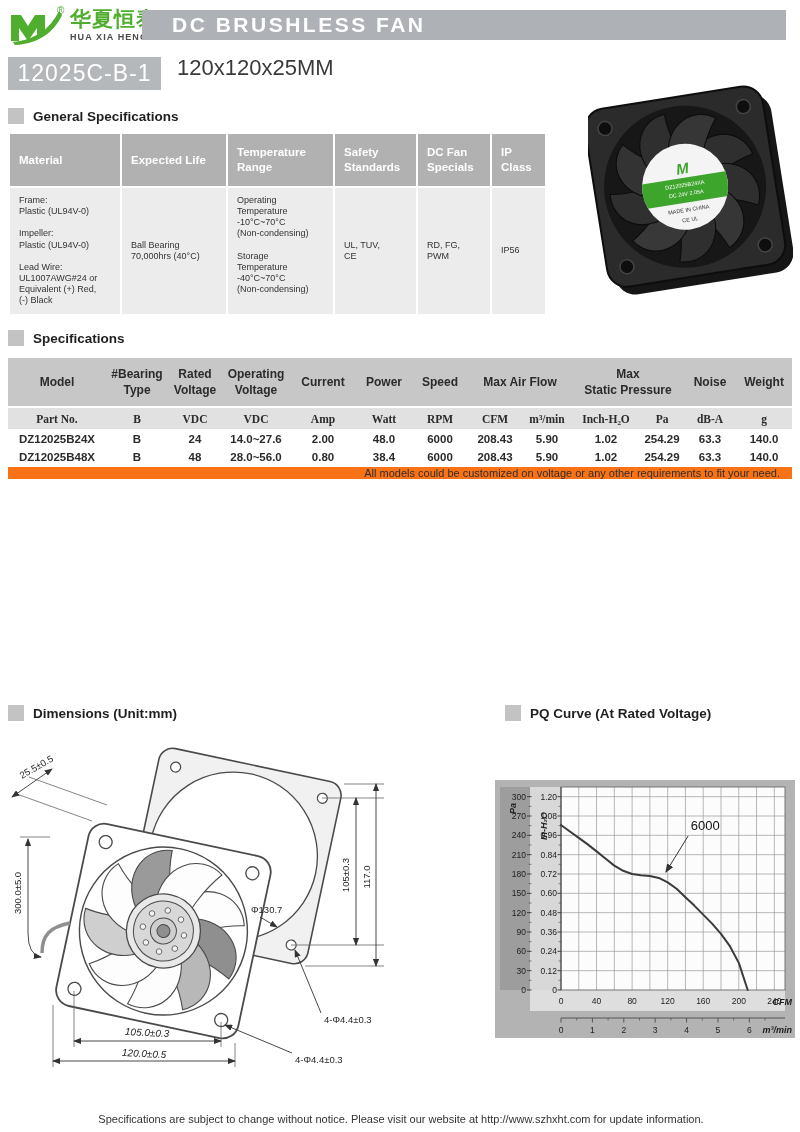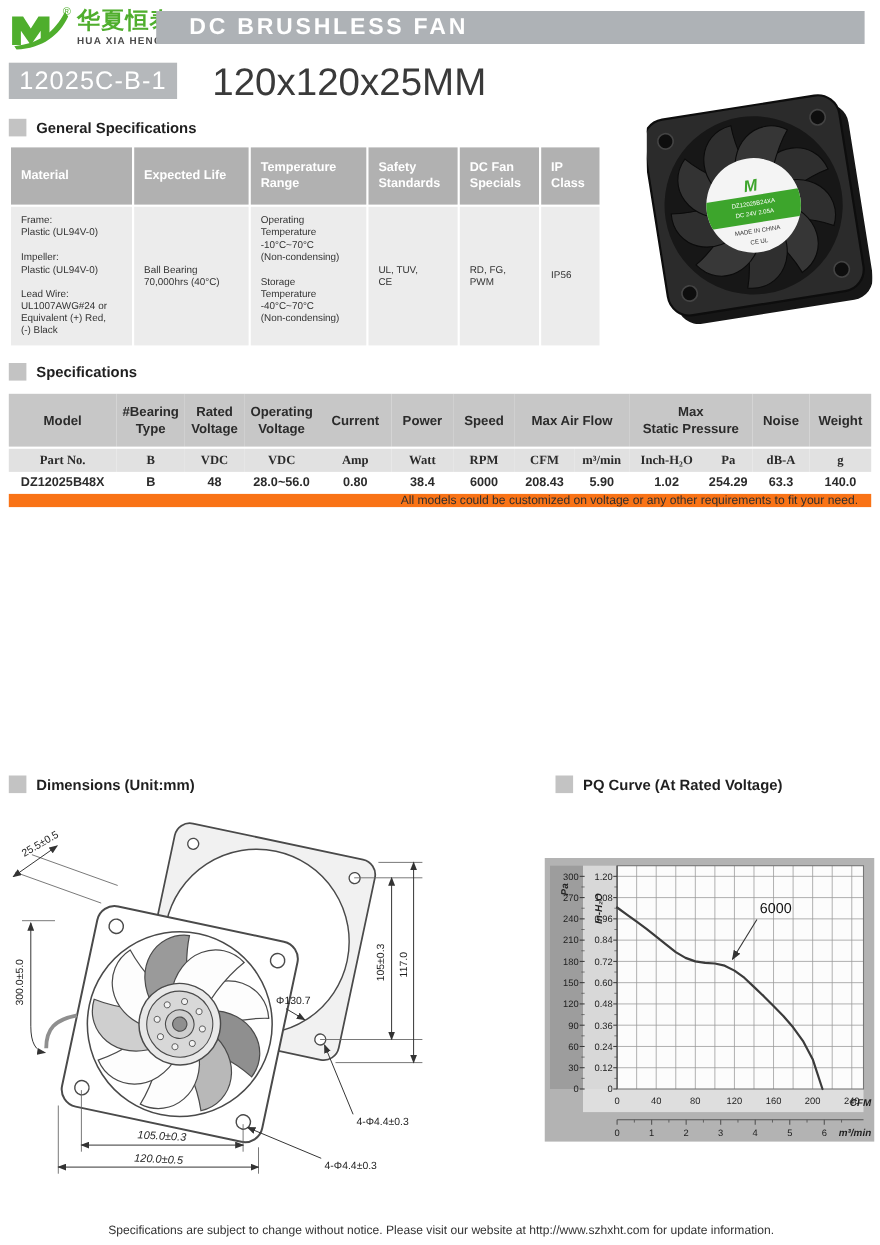--- a/index.html
+++ b/index.html
@@ -9,21 +9,21 @@
   
   .logo-wrap{left:8px;top:4px;display:flex;align-items:flex-start;gap:4px;}
   .logo-texts{display:flex;flex-direction:column;margin-top:4px;}
   .logo-cn{font-size:21px;font-weight:bold;color:#4fae2d;letter-spacing:1px;line-height:22px;}
   .logo-en{font-size:9px;font-weight:bold;color:#4a4a4a;letter-spacing:1.1px;margin-top:2px;}
   .titlebar{left:142px;top:10px;width:644px;height:30px;background:#aeb2b6;color:#fff;
             font-weight:bold;font-size:21px;letter-spacing:2.5px;line-height:30px;
             padding-left:30px;box-sizing:border-box;}
   .badge{left:8px;top:57px;width:153px;height:33px;background:#b5b8bb;color:#fff;
          font-size:23px;letter-spacing:1px;text-align:center;line-height:33px;}
-  .size-text{left:193px;top:55px;font-size:35px;color:#3a3a3a;}
+  .size-text{left:177px;top:55px;font-size:22px;color:#3a3a3a;}
   
   .sec{display:flex;align-items:center;gap:9px;font-weight:bold;font-size:13.5px;color:#1f1f1f;}
   .sec .sq{width:16px;height:16px;background:#c3c3c3;flex:0 0 auto;}
   
   .gen-table{border-collapse:separate;border-spacing:2px;table-layout:fixed;}
   .gen-table th{background:#b1b1b1;color:#fff;font-size:11.5px;font-weight:bold;text-align:left;
                 padding:4px 9px;height:44px;vertical-align:middle;white-space:pre-line;line-height:1.3;}
   .gen-table td{background:#ececec;font-size:9px;color:#333;padding:7px 9px;
                 vertical-align:middle;white-space:pre-line;line-height:1.24;}
   .gen-table td.vtop{vertical-align:top;}
@@ -215,20 +215,35 @@
           <th>RPM</th>
           <th>CFM</th>
           <th>m³/min</th>
           <th>Inch-H₂O</th>
           <th>Pa</th>
           <th>dB-A</th>
           <th>g</th>
         </tr>
     </thead>
     <tbody>
+        <tr>
+          <td>DZ12025B24X</td>
+          <td>B</td>
+          <td>24</td>
+          <td>14.0~27.6</td>
+          <td>2.00</td>
+          <td>48.0</td>
+          <td>6000</td>
+          <td>208.43</td>
+          <td>5.90</td>
+          <td>1.02</td>
+          <td>254.29</td>
+          <td>63.3</td>
+          <td>140.0</td>
+        </tr>
         <tr>
           <td>DZ12025B48X</td>
           <td>B</td>
           <td>48</td>
           <td>28.0~56.0</td>
           <td>0.80</td>
           <td>38.4</td>
           <td>6000</td>
           <td>208.43</td>
           <td>5.90</td>

